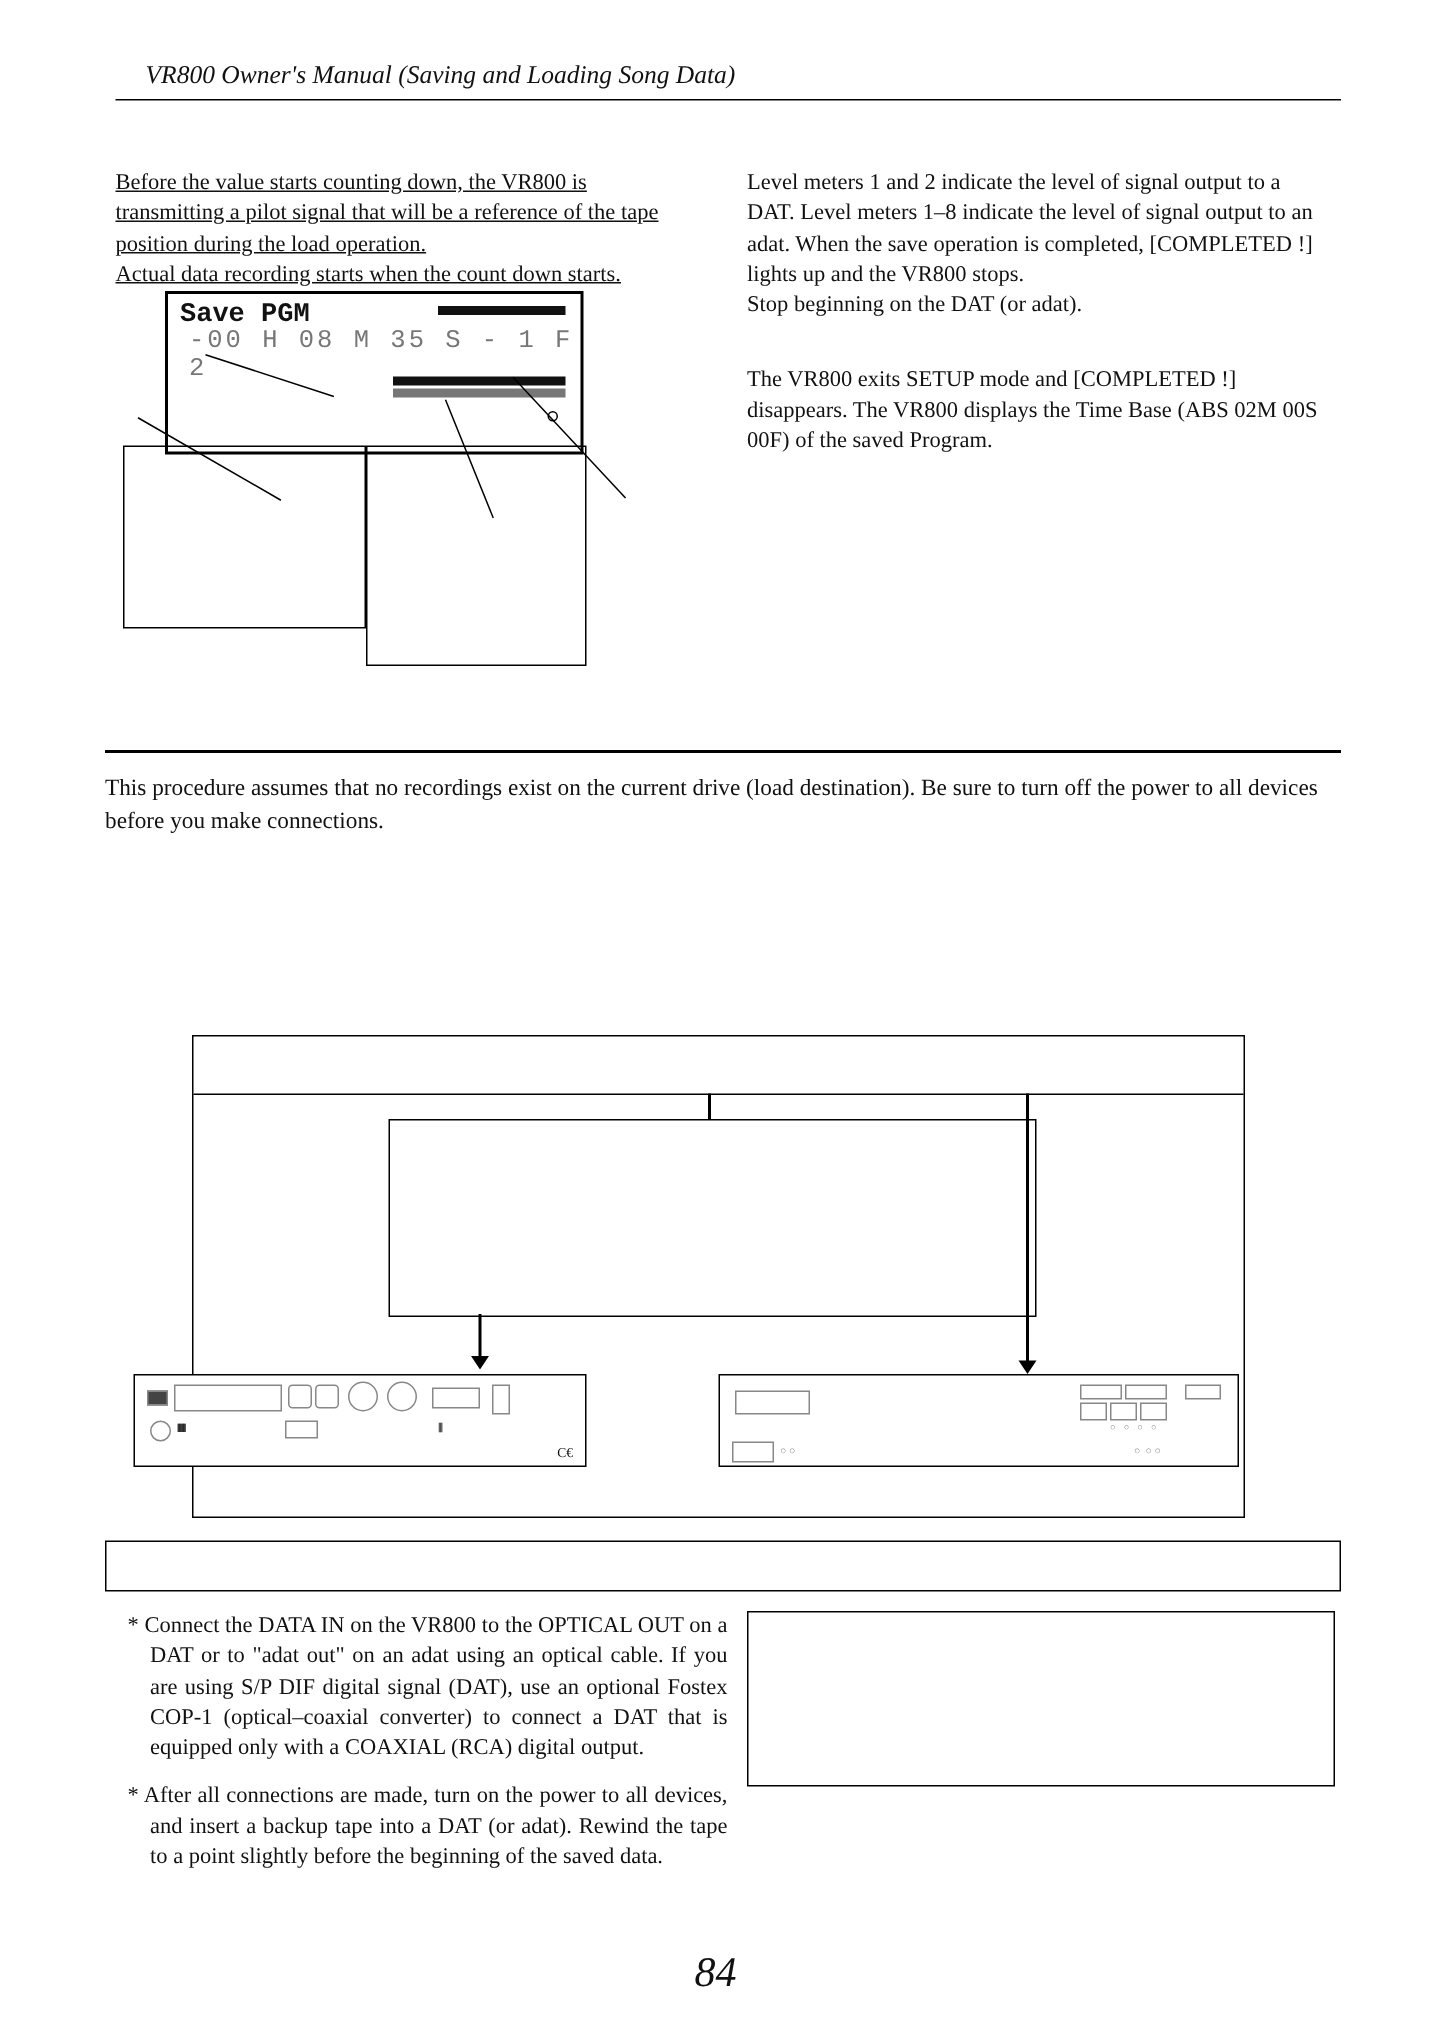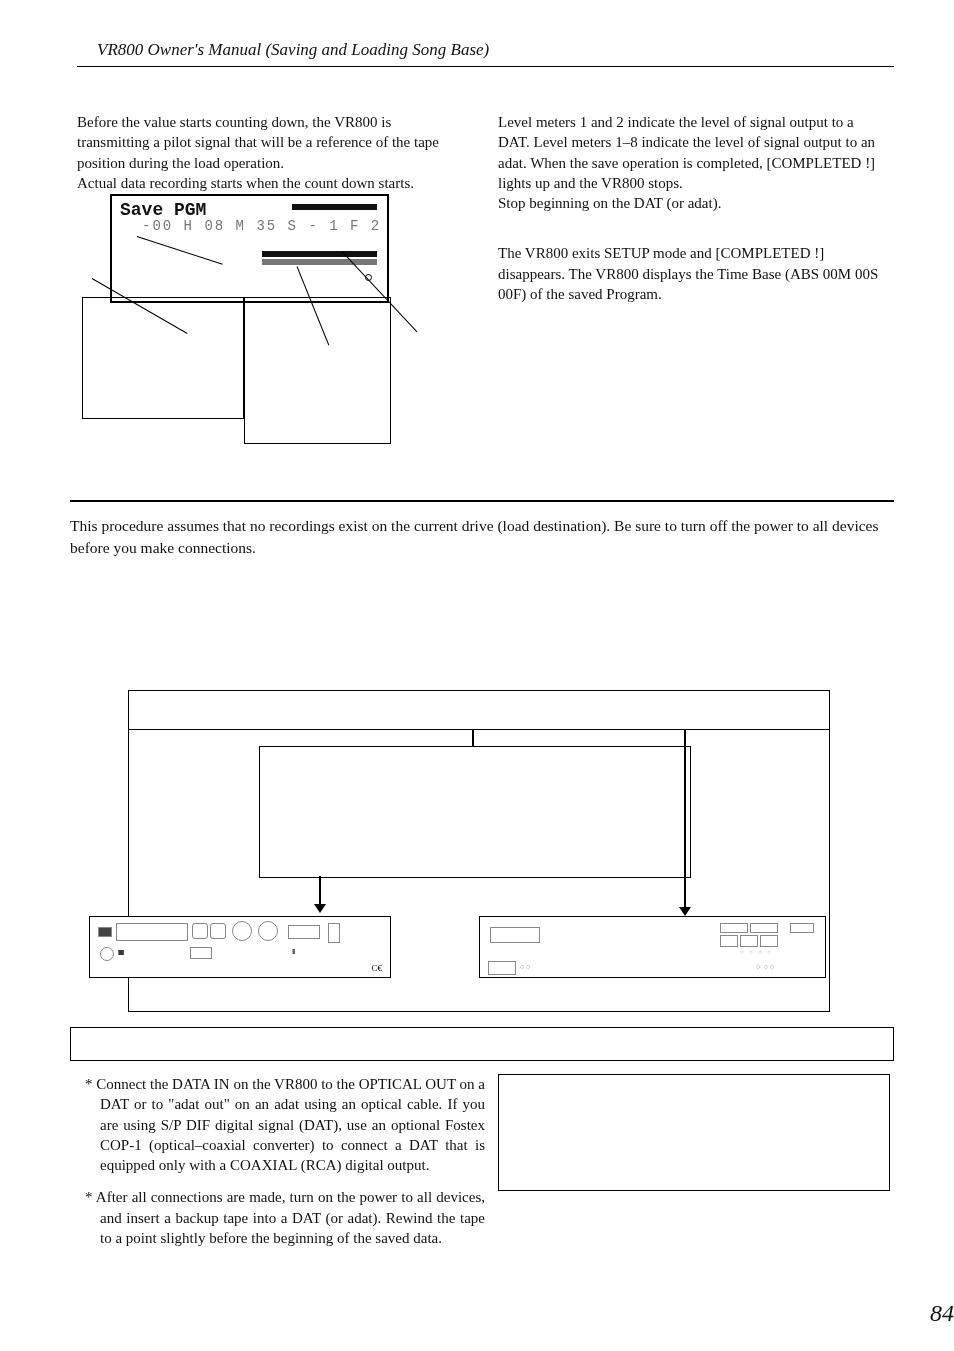--- a/index.html
+++ b/index.html
@@ -23,43 +23,43 @@
     left:77px;
     right:60px;
     top:66px;
     border-top:1px solid #000;
   }
   .col{
     position:absolute;
     font-size:15px;
     line-height:1.35;
   }
-  .colL{left:77px;width:390px;top:112px;}
+  .colL{left:77px;width:390px;top:112px;text-decoration:underline;}
   .colR{left:498px;width:390px;top:112px;}
   .lcd-img{
     position:absolute;
     left:110px;
     top:194px;
     width:275px;
     height:105px;
     border:2px solid #000;
     background:#fff;
   }
   .lcd-label{
     position:absolute;
     left:8px;top:4px;
     font-family:"Courier New",monospace;
     font-weight:bold;
     font-size:18px;
   }
   .lcd-digits{
     position:absolute;
-    left:30px;top:22px;
+    left:14px;top:22px;
     font-family:"Courier New",monospace;
-    font-size:14px;
+    font-size:17px;
     color:#777;
     letter-spacing:2px;
   }
   .meter-bar1{position:absolute;right:10px;top:8px;width:85px;height:6px;background:#111;}
   .meter-bar2{position:absolute;right:10px;top:55px;width:115px;height:6px;background:#111;}
   .meter-bar3{position:absolute;right:10px;top:63px;width:115px;height:6px;background:#777;}
   .lcd-dot{position:absolute;right:15px;top:78px;width:5px;height:5px;border:1px solid #000;border-radius:50%;}
   .lcd-box-l{
     position:absolute;
     left:82px;
@@ -133,30 +133,30 @@
     left:498px;
     top:1074px;
     width:390px;
     height:115px;
     border:1.5px solid #000;
   }
   .pagenum{
     position:absolute;
     left:0;right:0;
     top:1300px;
-    text-align:right;
+    text-align:center;
     font-style:italic;
-    font-size:24px;
+    font-size:28px;
   }
 </style>
 </head>
 <body>
 
 <div class="page">
-  <div class="header">VR800 Owner's Manual (Saving and Loading Song Base)</div>
+  <div class="header">VR800 Owner's Manual (Saving and Loading Song Data)</div>
   <div class="header-rule"></div>
 
   <div class="col colL">
     <div>Before the value starts counting down, the VR800 is transmitting a pilot signal that will be a reference of the tape position during the load operation.</div>
     <div>Actual data recording starts when the count down starts.</div>
   </div>
 
   <div class="lcd-img">
     <div class="lcd-label">Save PGM</div>
     <div class="lcd-digits">-00 H 08 M 35 S - 1 F 2</div>
@@ -170,21 +170,21 @@
     <div class="lead" style="left:230px;top:55px;width:110px;height:1px;transform:rotate(47deg);transform-origin:left;"></div>
     <div class="lead" style="left:185px;top:70px;width:85px;height:1px;transform:rotate(68deg);transform-origin:left;"></div>
   </div>
   <div class="lcd-box-l"></div>
   <div class="lcd-box-r"></div>
 
   <div class="col colR">
     <div>Level meters 1 and 2 indicate the level of signal output to a DAT.  Level meters 1–8 indicate the level of signal output to an adat. When the save operation is completed, [COMPLETED !] lights up and the VR800 stops.</div>
     <div>Stop beginning on the DAT (or adat).</div>
     <div style="height:30px;"></div>
-    <div>The VR800 exits SETUP mode and [COMPLETED !] disappears.  The VR800 displays the Time Base (ABS 00M 00S 00F) of the saved Program.</div>
+    <div>The VR800 exits SETUP mode and [COMPLETED !] disappears.  The VR800 displays the Time Base (ABS 02M 00S 00F) of the saved Program.</div>
   </div>
 
   <div class="sec-rule" style="top:500px;"></div>
 
   <div class="sec-intro" style="top:515px;">
     <div>This procedure assumes that no recordings exist on the current drive (load destination).  Be sure to turn off the power to all devices before you make connections.</div>
   </div>
 
   <div class="schem">
     <div class="schem-label-box"></div>

